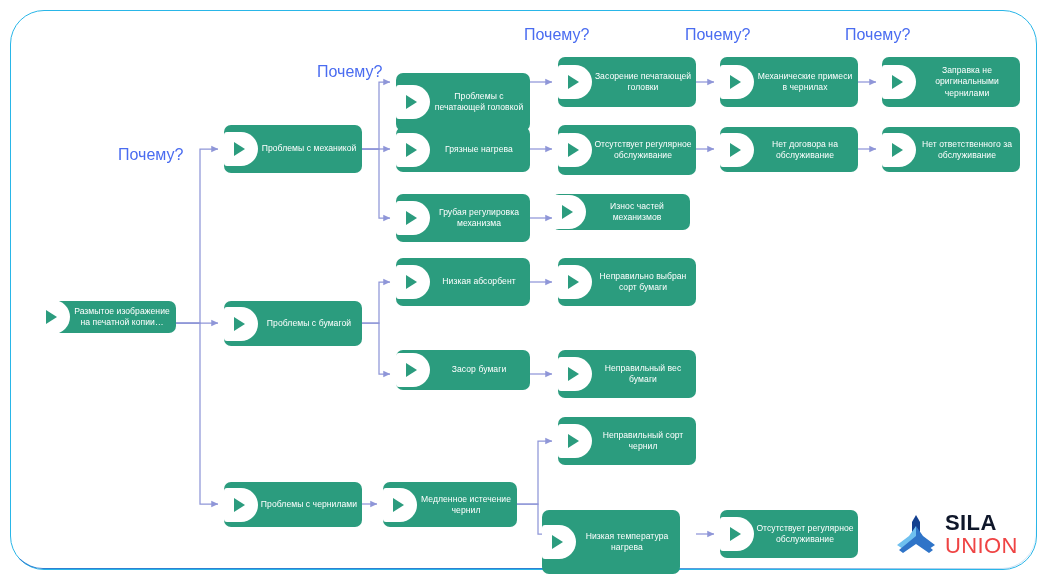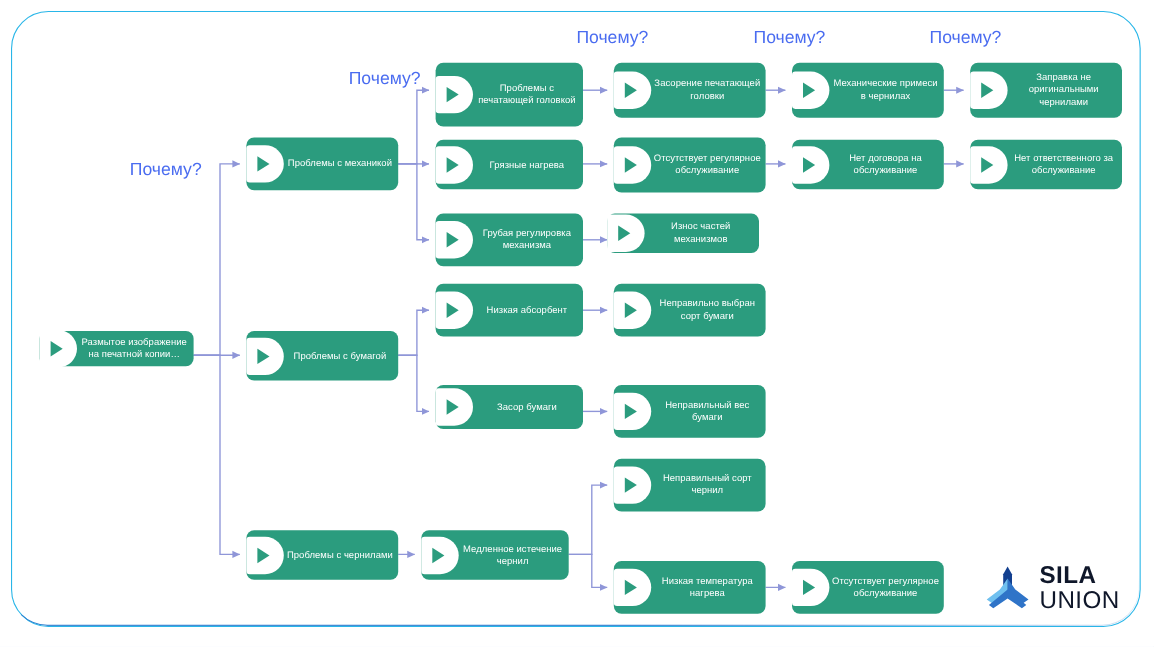--- a/index.html
+++ b/index.html
@@ -125,21 +125,21 @@
   #logo .words .w1 {
     font-family: "Liberation Sans", sans-serif;
     font-weight: bold;
     font-size: 22px;
     color: #0f172a;
     letter-spacing: 0.4px;
   }
   #logo .words .w2 {
     font-family: "Liberation Sans", sans-serif;
     font-size: 22px;
-    color: #0f172a;
+    color: #ef4444;
     letter-spacing: 0.4px;
     margin-top: 1px;
   }
 </style>
 </head>
 <body>
 
 <div id="canvas">
 
   <div id="frame"></div>
@@ -211,21 +211,21 @@
       </span>
     <span class="label">Проблемы с бумагой</span>
   </div>
   <div class="node" style="left:224px; top:482px; width:138px; height:45px;">
     <span class="badge">
         <span class="tri"></span>
       </span>
     <span class="label">Проблемы с чернилами</span>
   </div>
 
-  <div class="node" style="left:396px; top:57px;  width:134px; height:58px;">
+  <div class="node" style="left:396px; top:73px;  width:134px; height:58px;">
     <span class="badge">
         <span class="tri"></span>
       </span>
     <span class="label">Проблемы с печатающей головкой</span>
   </div>
   <div class="node" style="left:396px; top:127px; width:134px; height:45px;">
     <span class="badge">
         <span class="tri"></span>
       </span>
     <span class="label">Грязные нагрева</span>
@@ -284,21 +284,21 @@
         <span class="tri"></span>
       </span>
     <span class="label">Неправильный вес бумаги</span>
   </div>
   <div class="node" style="left:558px; top:417px; width:138px; height:48px;">
     <span class="badge">
         <span class="tri"></span>
       </span>
     <span class="label">Неправильный сорт чернил</span>
   </div>
-  <div class="node" style="left:558px; top:510px; width:138px; height:48px;">
+  <div class="node" style="left:542px; top:510px; width:138px; height:64px;">
     <span class="badge">
         <span class="tri"></span>
       </span>
     <span class="label">Низкая температура нагрева</span>
   </div>
 
   <div class="node" style="left:720px; top:57px;  width:138px; height:50px;">
     <span class="badge">
         <span class="tri"></span>
       </span>

